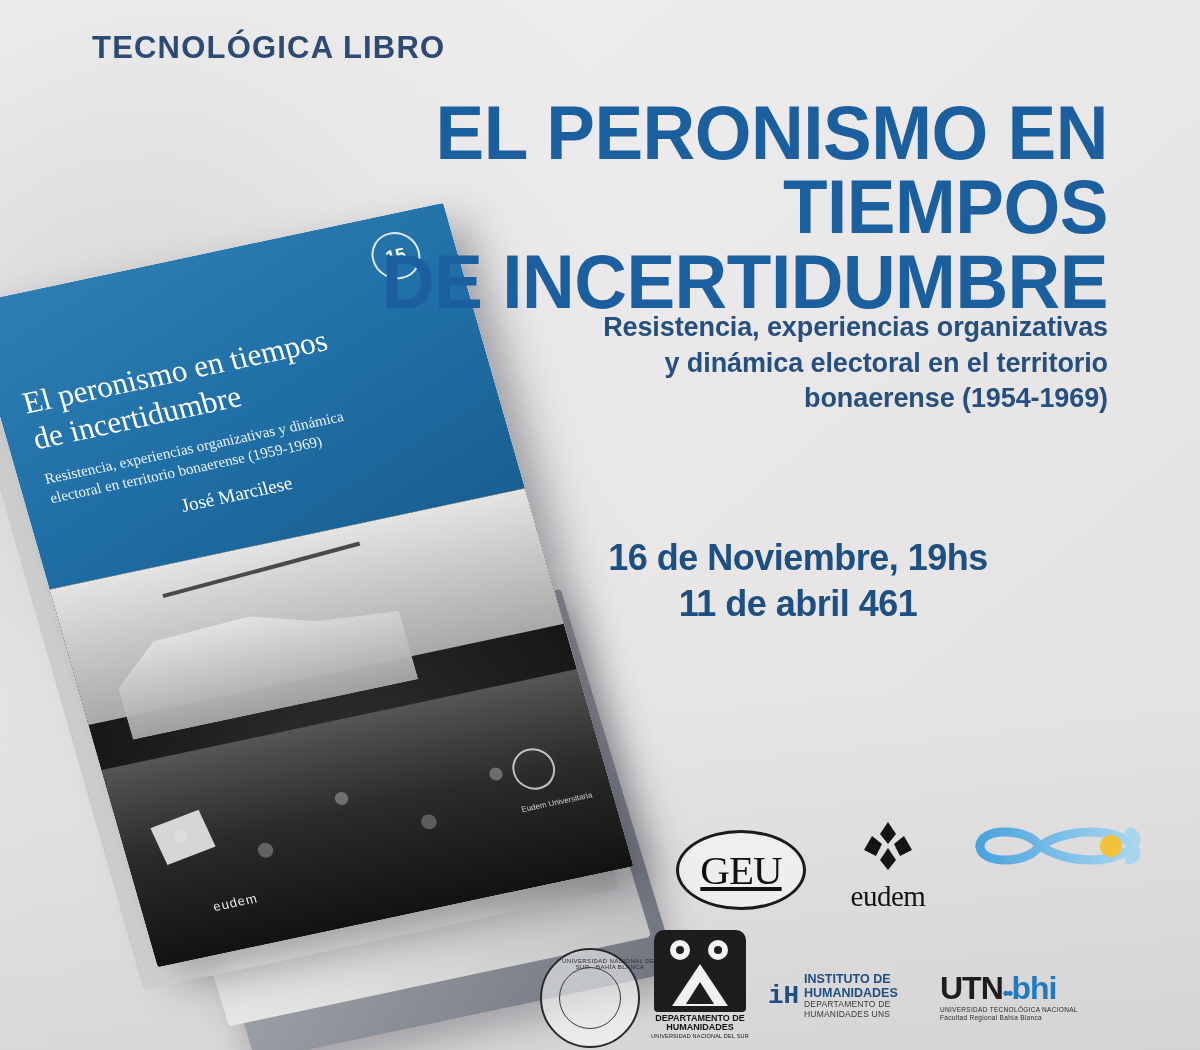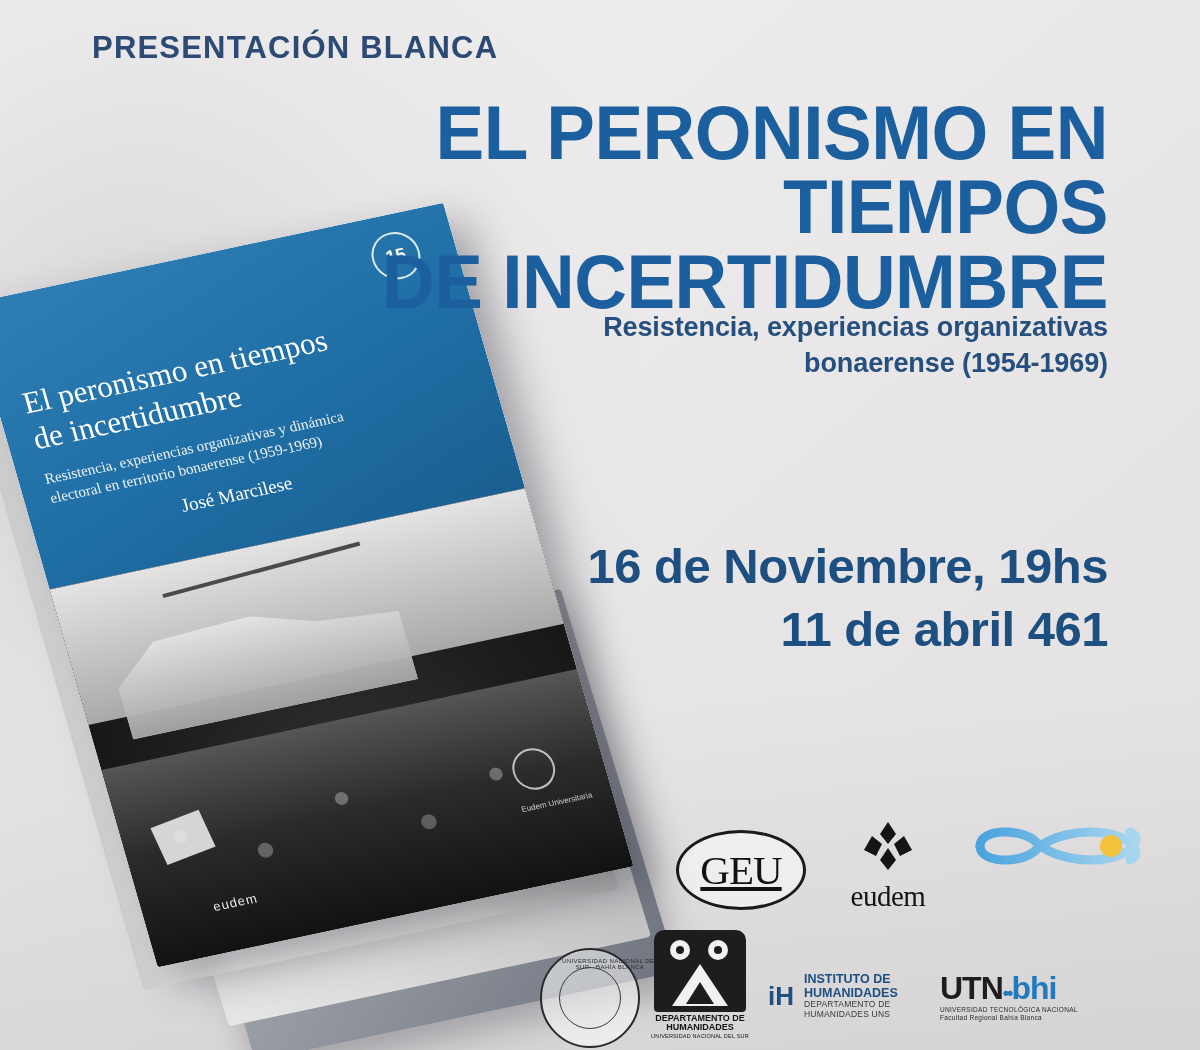--- a/index.html
+++ b/index.html
@@ -76,23 +76,23 @@
     line-height: 1.32;
     letter-spacing: -0.1px;
   }
   .subtitle span { display: block; }
 
   .details {
     position: absolute;
     right: 92px;
     top: 535px;
     width: 620px;
-    text-align: right;
+    text-align: center;
     color: #1d4f80;
-    font-size: 49px;
+    font-size: 36px;
     font-weight: bold;
     line-height: 1.28;
     letter-spacing: -0.5px;
   }
   .details span { display: block; }
 
   
   .books {
     position: absolute;
     left: 18px;
@@ -456,21 +456,21 @@
     left: 248px;
     top: 42px;
     width: 160px;
     display: flex;
     align-items: center;
     gap: 6px;
   }
   .ih-mark {
     width: 30px; height: 36px;
     color: #1d4f80;
-    font-family: Liberation Sans, sans-serif;
+    font-family: Liberation Mono, monospace;
     font-weight: bold;
     font-size: 26px;
     line-height: 36px;
   }
   .ih-text {
     color: #1d4f80;
     font-size: 12.5px;
     font-weight: bold;
     line-height: 1.12;
   }
@@ -547,29 +547,30 @@
         <div class="photo-crane"></div>
         <div class="photo-crowd"></div>
         <div class="photo-flag"></div>
         <div class="cover-logo-bottom">eudem</div>
         <div class="cover-seal"></div>
         <div class="cover-seal-label">Eudem Universitaria</div>
       </div>
     </div>
   </div>
 
-  <div class="kicker">PRESENTACIÓN BLANCA</div>
+  <div class="kicker">TECNOLÓGICA LIBRO</div>
 
   <div class="title">
     <span class="l1">EL PERONISMO EN TIEMPOS</span>
     <span class="l2">DE INCERTIDUMBRE</span>
   </div>
 
   <div class="subtitle">
     <span>Resistencia, experiencias organizativas</span>
+    <span>y dinámica electoral en el territorio</span>
     <span>bonaerense (1954-1969)</span>
   </div>
 
   <div class="details">
     <span>16 de Noviembre, 19hs</span>
     <span>11 de abril 461</span>
   </div>
 
   <div class="logo-row">
 

